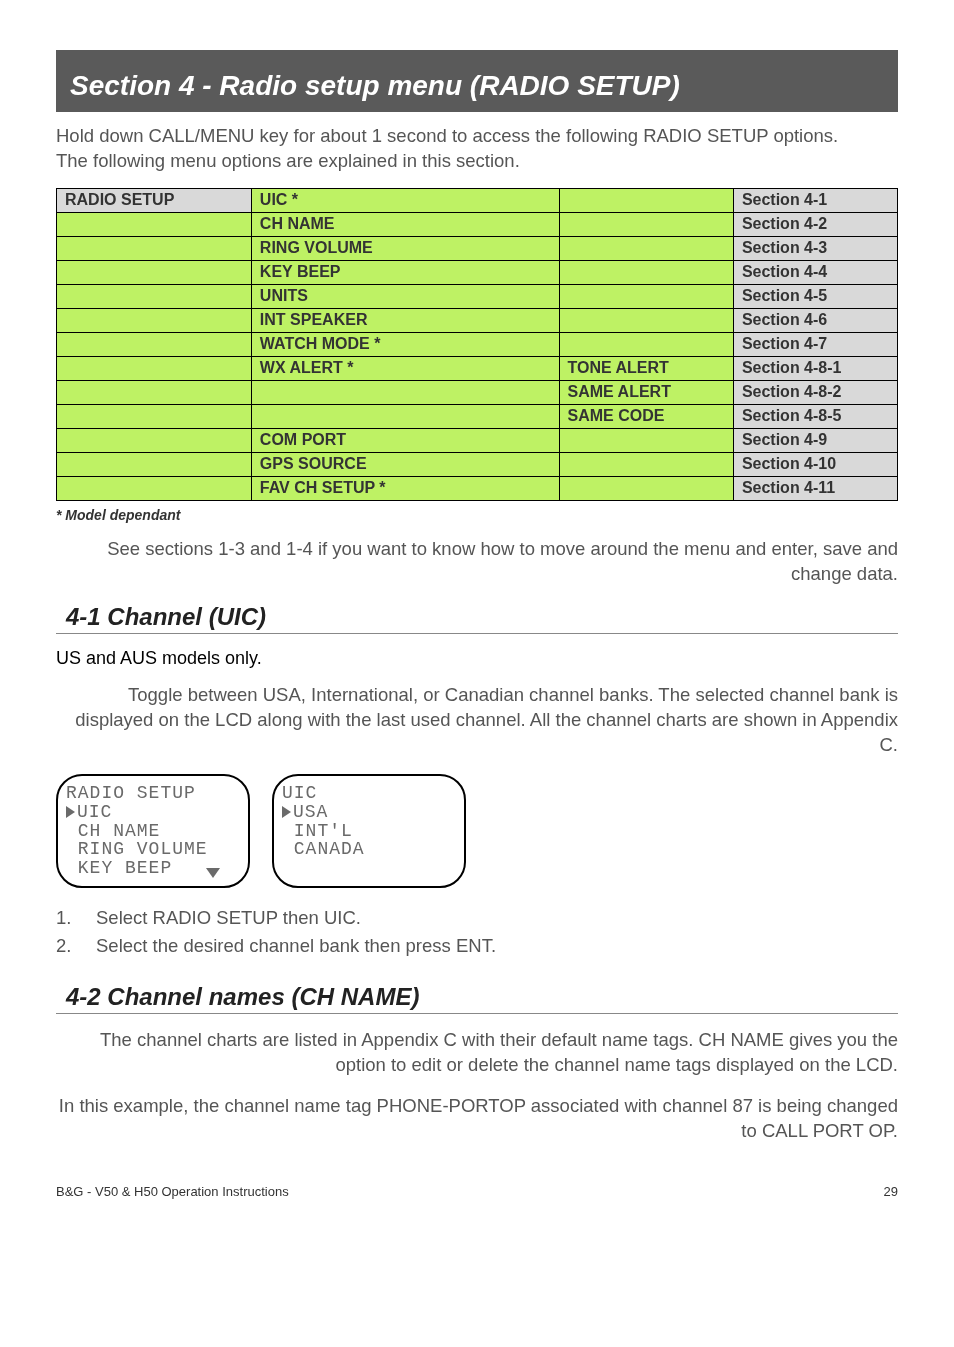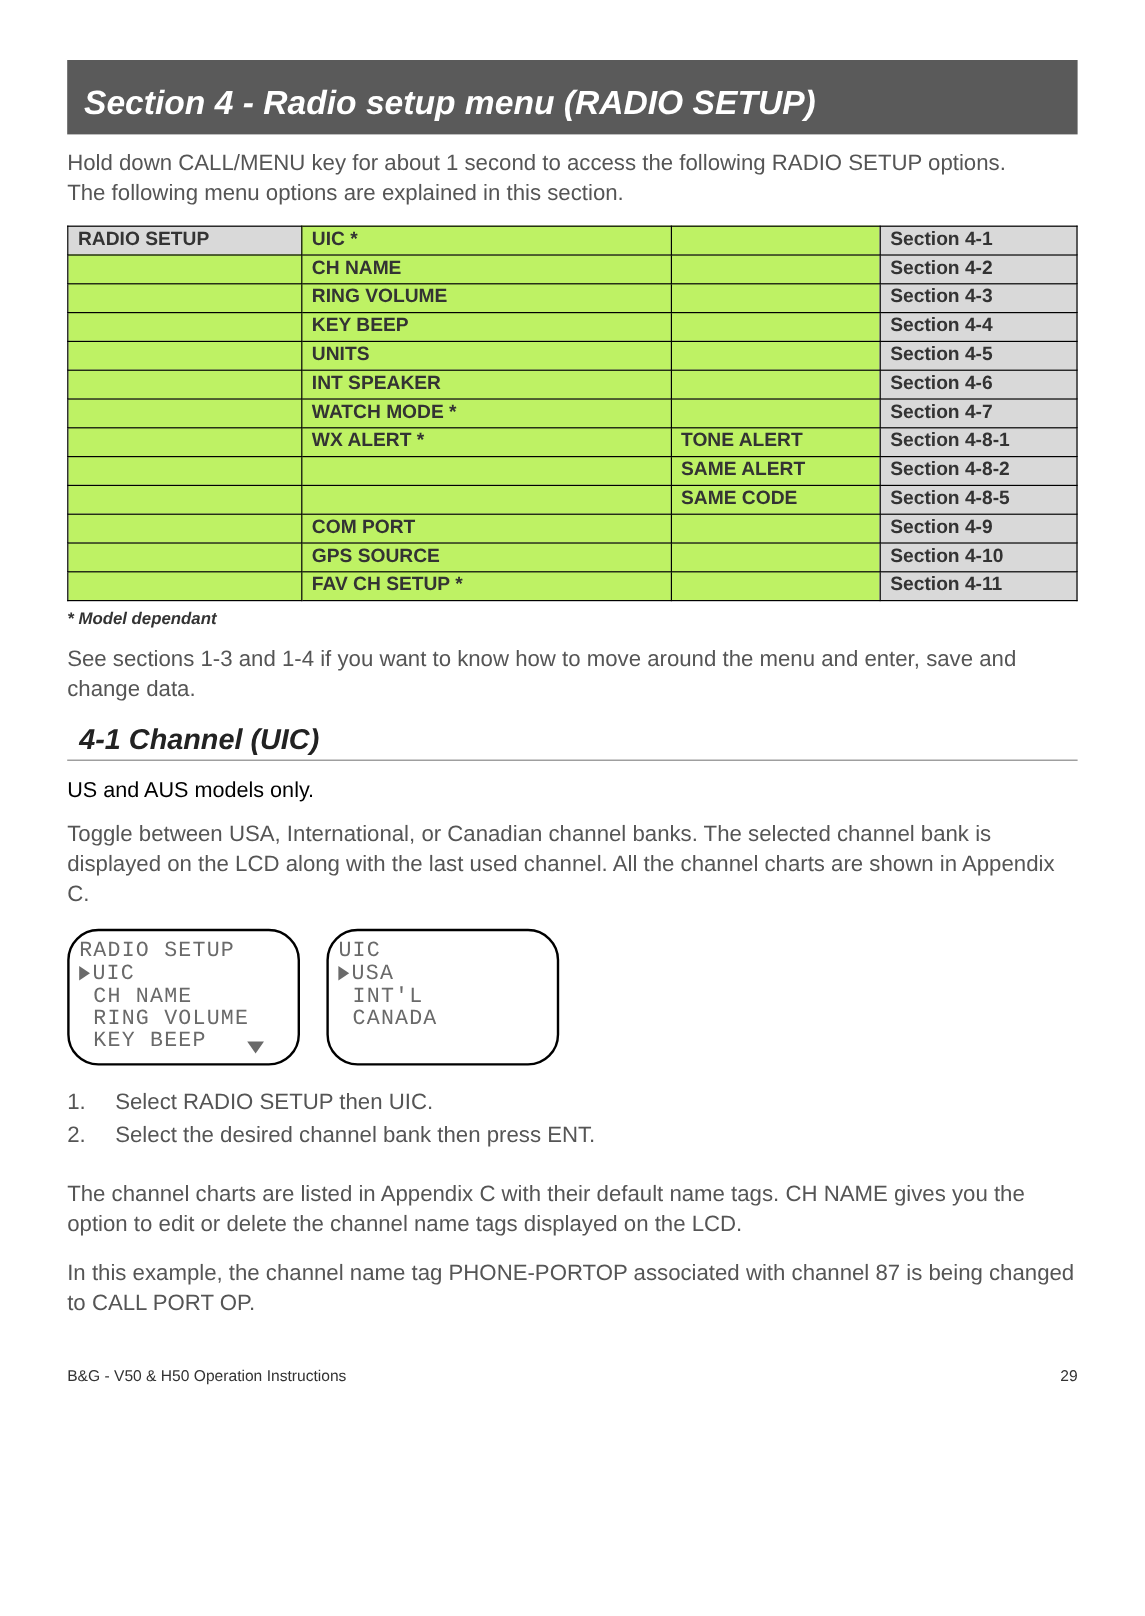--- a/index.html
+++ b/index.html
@@ -28,21 +28,21 @@
     color: #333;
     background: #bef264;
     height: 24px;
   }
   table.menu td.hdr { background: #d9d9d9; }
   table.menu td.c1 { width: 190px; }
   table.menu td.c2 { width: 300px; }
   table.menu td.c3 { width: 170px; }
   table.menu td.c4 { width: 160px; }
   .footnote { font-size: 14px; font-style: italic; font-weight: 700; color: #333; margin-bottom: 14px; }
-  .body-text { font-size: 18.5px; font-weight: 300; color: #555; line-height: 1.35; margin-bottom: 16px; }
+  .body-text { font-size: 18.5px; font-weight: 300; color: #555; line-height: 1.35; margin-bottom: 16px; text-align: right; }
   .subheading {
     font-size: 24px; font-style: italic; font-weight: 700; color: #222;
     border-bottom: 1px solid #888; padding: 0 0 2px 10px; margin: 14px 0 14px 0;
   }
   .subnote { font-size: 18px; color: #000000; margin-bottom: 14px; }
   .lcd-row { display: flex; gap: 22px; margin-bottom: 16px; }
   .lcd {
     border: 2px solid #000; border-radius: 26px;
     width: 194px; height: 114px;
     padding: 8px 10px 4px 8px;
@@ -185,20 +185,21 @@
     <div class="step">
       <span class="num">1.</span>
       <span>Select RADIO SETUP then UIC.</span>
     </div>
     <div class="step">
       <span class="num">2.</span>
       <span>Select the desired channel bank then press ENT.</span>
     </div>
   </div>
 
+  <div class="subheading">4-2 Channel names (CH NAME)</div>
 
   <p class="body-text">The channel charts are listed in Appendix C with their default name tags. CH NAME gives you the option to edit or delete the channel name tags displayed on the LCD.</p>
   <p class="body-text">In this example, the channel name tag PHONE-PORTOP associated with channel 87 is being changed to CALL PORT OP.</p>
 
   <div class="footer">
     <span>B&amp;G - V50 &amp; H50 Operation Instructions</span>
     <span class="pagenum">29</span>
   </div>
 
 </div>

